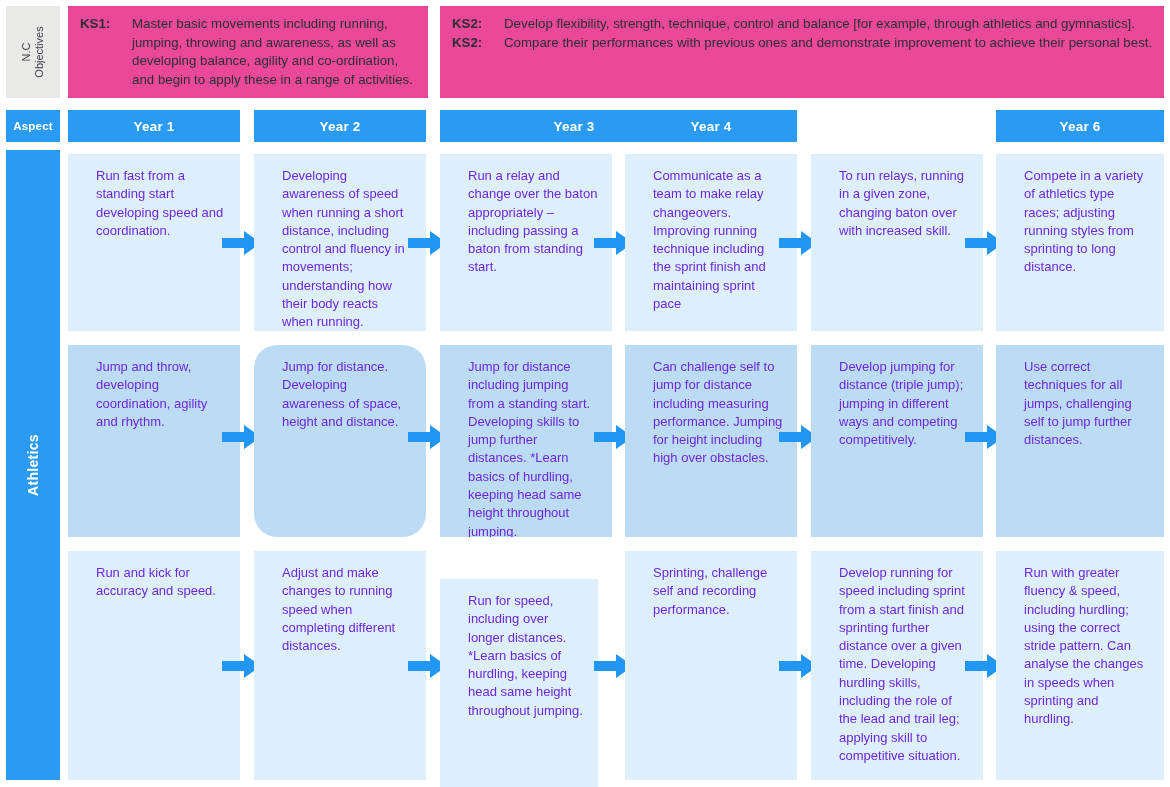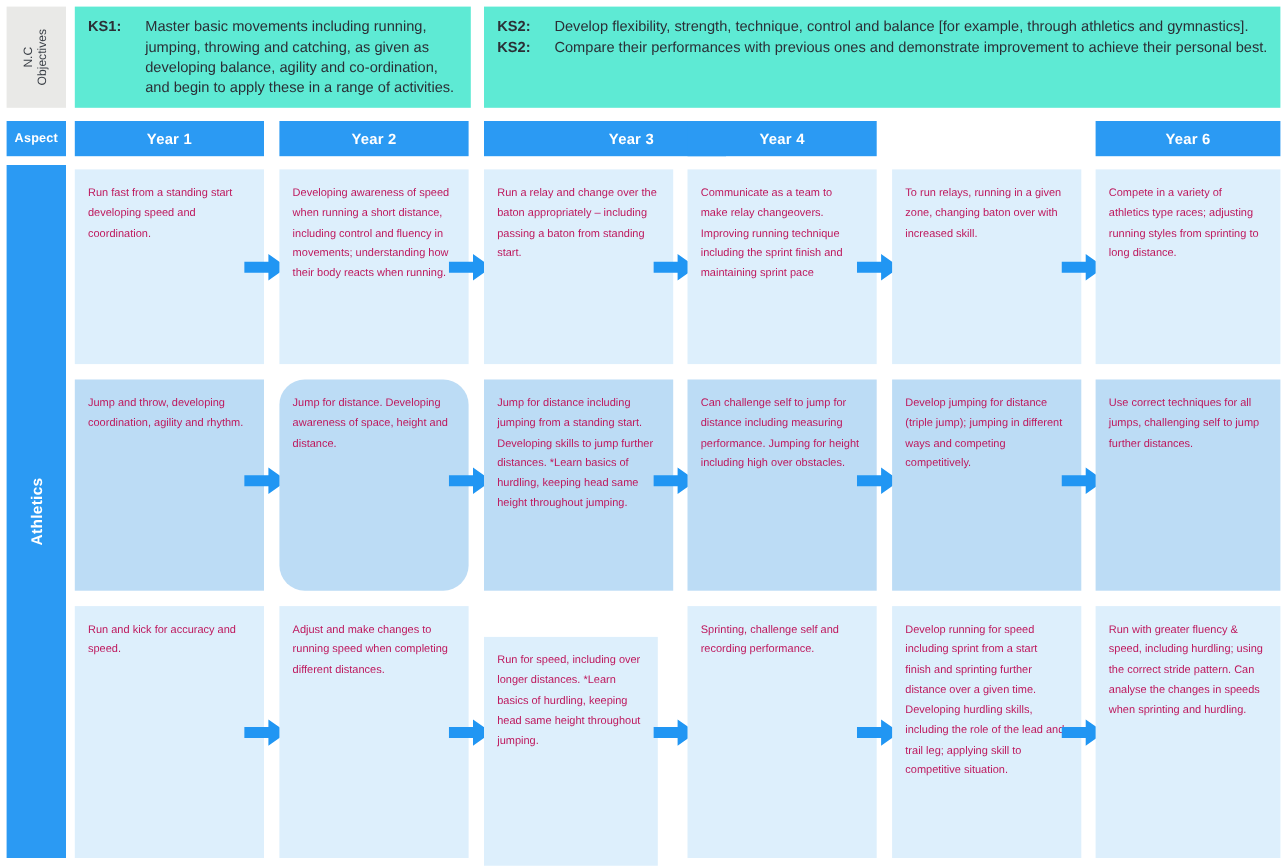--- a/index.html
+++ b/index.html
@@ -20,21 +20,21 @@
     display:flex;align-items:center;justify-content:center;
   }
   .nc-label .vert{
     transform:rotate(-90deg);
     white-space:nowrap;
     font-size:11px;line-height:13px;
     text-align:center;color:#3a3f46;
   }
   .ks-box{
     position:absolute;top:0;height:92px;
-    background:#5eead4;
+    background:#ec4899;
     padding:9px 10px 0 12px;
     box-sizing:border-box;
   }
   .ks-box.left{left:68px;width:360px;}
   .ks-box.right{left:440px;width:724px;}
   .ks-line{display:flex;font-size:13.3px;line-height:18.5px;}
   .ks-tag{font-weight:bold;flex:0 0 52px;}
   .ks-text{flex:1 1 auto;}
 
   
@@ -56,23 +56,23 @@
   }
   .aspect-bar .vert{
     transform:rotate(-90deg);white-space:nowrap;
     color:#ffffff;font-size:14px;font-weight:bold;letter-spacing:.3px;
   }
 
   
   .cell{
     position:absolute;
     box-sizing:border-box;
-    padding:13px 14px 10px 12px;
-    font-size:10px;line-height:18.3px;
-    color:#be185d;
+    padding:13px 14px 10px 28px;
+    font-size:13px;line-height:18.3px;
+    color:#6d28d9;
     overflow:hidden;
   }
   .tone-light{background:#ddeffc;}
   .tone-dark{background:#bcdcf5;}
 
   
   .arrow{position:absolute;width:40px;height:28px;}
   .arrow svg{display:block;width:40px;height:28px;}
 </style>
 </head>
@@ -84,21 +84,21 @@
     <div class="nc-label">
       <div class="vert">
         <div>N.C</div>
         <div>Objectives</div>
       </div>
     </div>
 
     <div class="ks-box left">
       <div class="ks-line">
         <span class="ks-tag">KS1:</span>
-        <span class="ks-text">Master basic movements including running, jumping, throwing and catching, as given as developing balance, agility and co-ordination, and begin to apply these in a range of activities.</span>
+        <span class="ks-text">Master basic movements including running, jumping, throwing and awareness, as well as developing balance, agility and co-ordination, and begin to apply these in a range of activities.</span>
       </div>
     </div>
 
     <div class="ks-box right">
       <div class="ks-line">
         <span class="ks-tag">KS2:</span>
         <span class="ks-text">Develop flexibility, strength, technique, control and balance [for example, through athletics and gymnastics].</span>
       </div>
       <div class="ks-line">
         <span class="ks-tag">KS2:</span>

